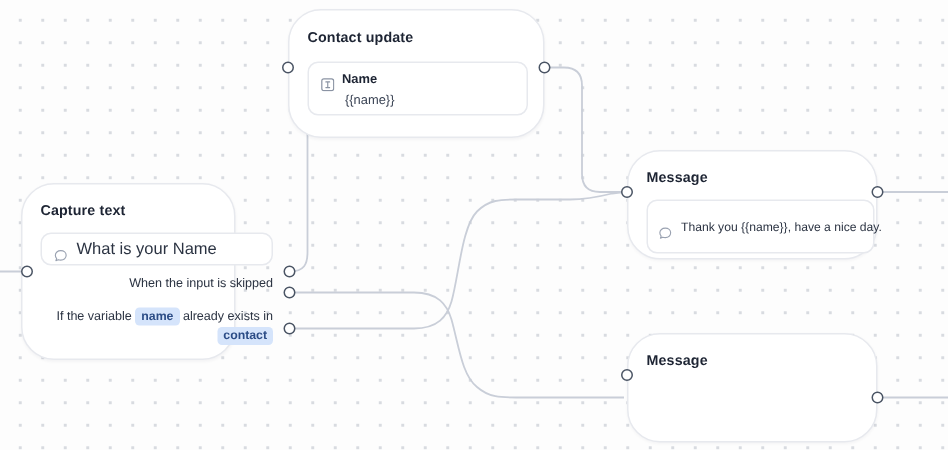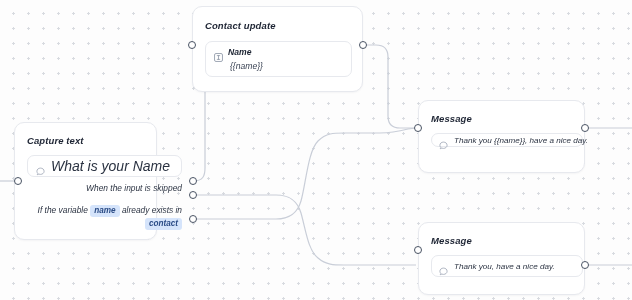--- a/index.html
+++ b/index.html
@@ -28,45 +28,44 @@
     top: 0;
     width: 632px;
     height: 300px;
     pointer-events: none;
   }
 
   .node {
     position: absolute;
     background: #ffffff;
     border: 1px solid #e7e9ee;
-    border-radius: 10px;
+    border-radius: 22px;
     box-sizing: border-box;
     box-shadow: 0 1px 2px rgba(16, 24, 40, 0.04);
-    font-style: italic;
   }
 
   .node-title {
     font-size: 9.5px;
     font-weight: bold;
     color: #1d2433;
     letter-spacing: 0.1px;
   }
 
   .field {
     background: #ffffff;
     border: 1px solid #e7e9ee;
     border-radius: 7px;
     box-sizing: border-box;
     display: flex;
     align-items: center;
     gap: 6px;
   }
 
   .field-text {
-    font-size: 14px;
+    font-size: 11px;
     color: #2b3342;
     white-space: nowrap;
   }
 
   .field-col {
     display: flex;
     flex-direction: column;
     justify-content: center;
   }
 
@@ -207,44 +206,34 @@
     </div>
   </div>
   <div class="port" style="left:14px; top:177px;"></div>
   <div class="port" style="left:189px; top:177px;"></div>
   <div class="port" style="left:189px; top:191px;"></div>
   <div class="port" style="left:189px; top:215px;"></div>
 
   <div class="node" style="left:418px; top:100px; width:167px; height:73px;">
     <div class="node-title" style="position:absolute; left:12px; top:12px;">Message</div>
 
-    <div class="field" style="position:absolute; left:12px; top:32px; width:152px; height:14px; padding:0 7px;">
+    <div class="field" style="position:absolute; left:12px; top:32px; width:152px; height:36px; padding:0 7px;">
       <span class="icon-bubble">
         <svg viewBox="0 0 10 10" width="9" height="9">
           <path d="M 5 1.2 C 7.3 1.2 9 2.7 9 4.7 C 9 6.7 7.3 8.2 5 8.2
                    C 4.3 8.2 3.7 8.1 3.2 7.9 L 1.4 8.6 L 2 7.1
                    C 1.4 6.5 1 5.7 1 4.7 C 1 2.7 2.7 1.2 5 1.2 Z" fill="none" stroke="#9aa2b1" stroke-width="0.85" stroke-linejoin="round"></path>
         </svg>
       </span>
       <span class="field-text" style="font-size:8.1px;">Thank you {{name}}, have a nice day.</span>
     </div>
   </div>
   <div class="port" style="left:414px; top:124px;"></div>
   <div class="port" style="left:581px; top:124px;"></div>
 
   <div class="node" style="left:418px; top:222px; width:167px; height:73px;">
     <div class="node-title" style="position:absolute; left:12px; top:12px;">Message</div>
 
-    <div class="field" style="position:absolute; left:12px; top:32px; width:152px; height:22px; padding:0 7px;">
-      <span class="icon-bubble">
-        <svg viewBox="0 0 10 10" width="9" height="9">
-          <path d="M 5 1.2 C 7.3 1.2 9 2.7 9 4.7 C 9 6.7 7.3 8.2 5 8.2
-                   C 4.3 8.2 3.7 8.1 3.2 7.9 L 1.4 8.6 L 2 7.1
-                   C 1.4 6.5 1 5.7 1 4.7 C 1 2.7 2.7 1.2 5 1.2 Z" fill="none" stroke="#9aa2b1" stroke-width="0.85" stroke-linejoin="round"></path>
-        </svg>
-      </span>
-      <span class="field-text" style="font-size:8.1px;">Thank you, have a nice day.</span>
-    </div>
   </div>
   <div class="port" style="left:414px; top:246px;"></div>
   <div class="port" style="left:581px; top:261px;"></div>
 
 </div>
 
 </body></html>

